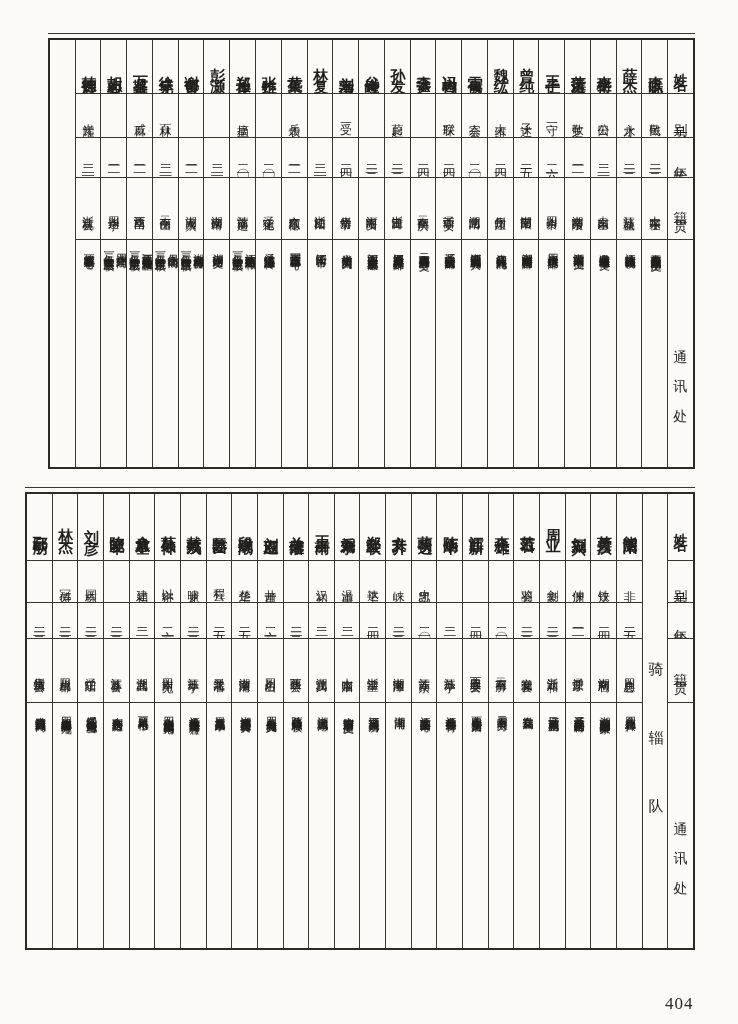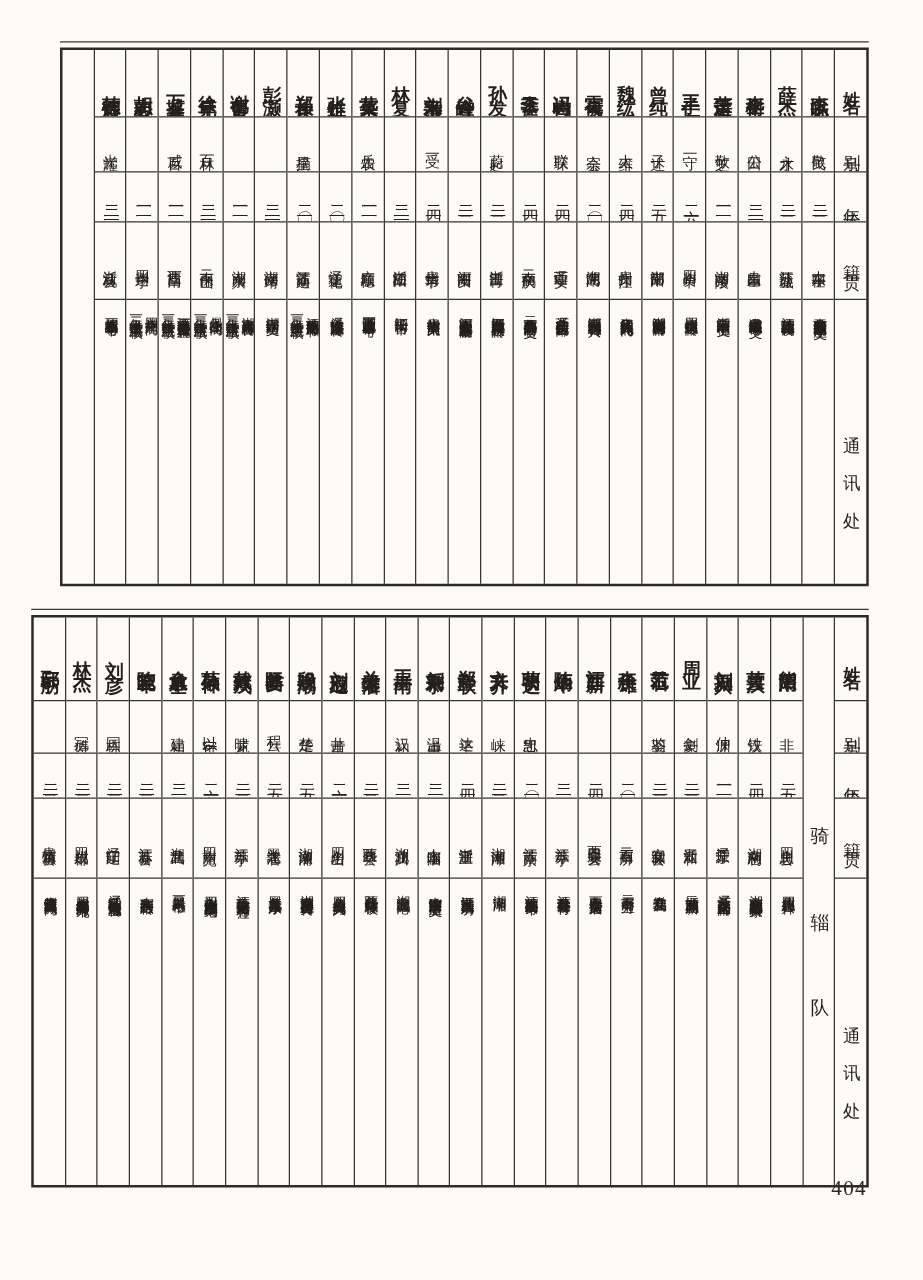--- a/index.html
+++ b/index.html
@@ -60,21 +60,21 @@
   .headercol .vtxt{font-size:14px;}
   .headercol .hname{letter-spacing:5px;}
   .headercol .halias{letter-spacing:4px;}
   .headercol .hage{letter-spacing:3px;}
   .headercol .hnative{letter-spacing:9px;}
   .headercol .haddress{letter-spacing:30px;padding-top:58px;margin:auto;}
   
   .labelcol .vtxt{font-size:15px;letter-spacing:68px;padding-top:62px;}
 
   .page-number{
-    position:absolute;left:665px;top:941px;
+    position:absolute;left:665px;top:994px;
     font-family:"Liberation Serif","DejaVu Serif",serif;
     font-size:17px;color:#2b2825;letter-spacing:1px;
   }
 </style>
 </head>
 <body>
 
 <div class="sheet-table t-top">
   <div class="col headercol">
     <div class="cell name">

